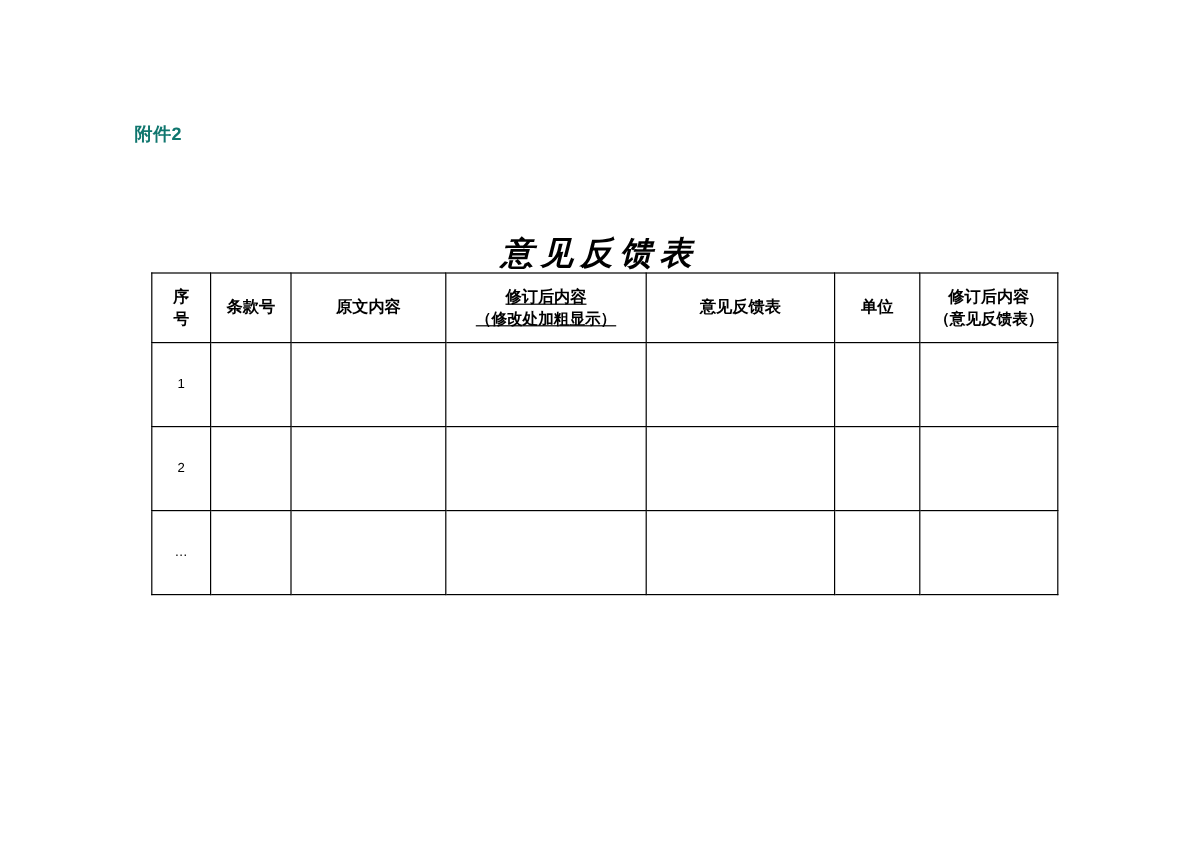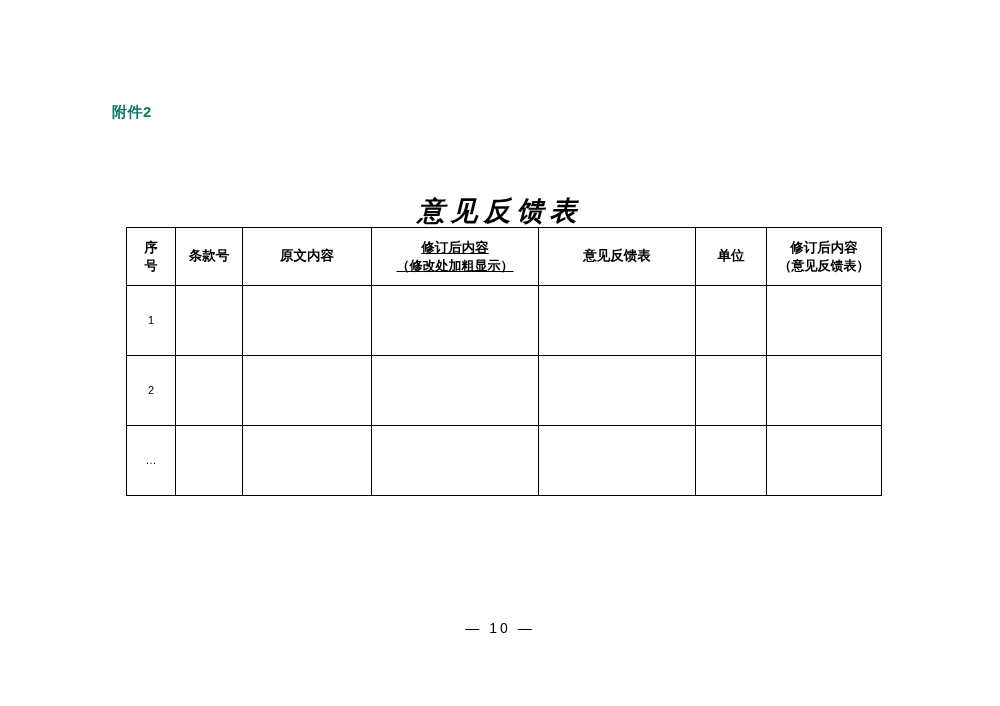--- a/index.html
+++ b/index.html
@@ -160,15 +160,14 @@
           <td></td>
           <td></td>
           <td></td>
           <td></td>
           <td></td>
         </tr>
       </tbody>
     </table>
   </div>
 
-  <div class="page-number">— 10 —</div>
 
 </div>
 
 </body></html>

